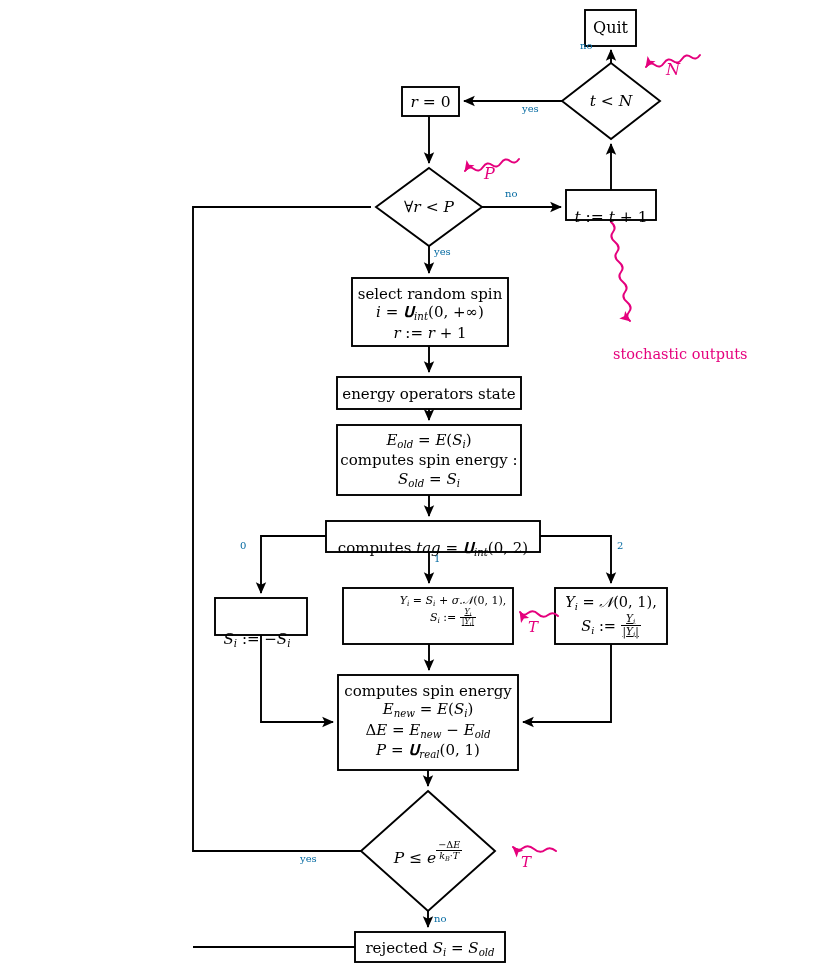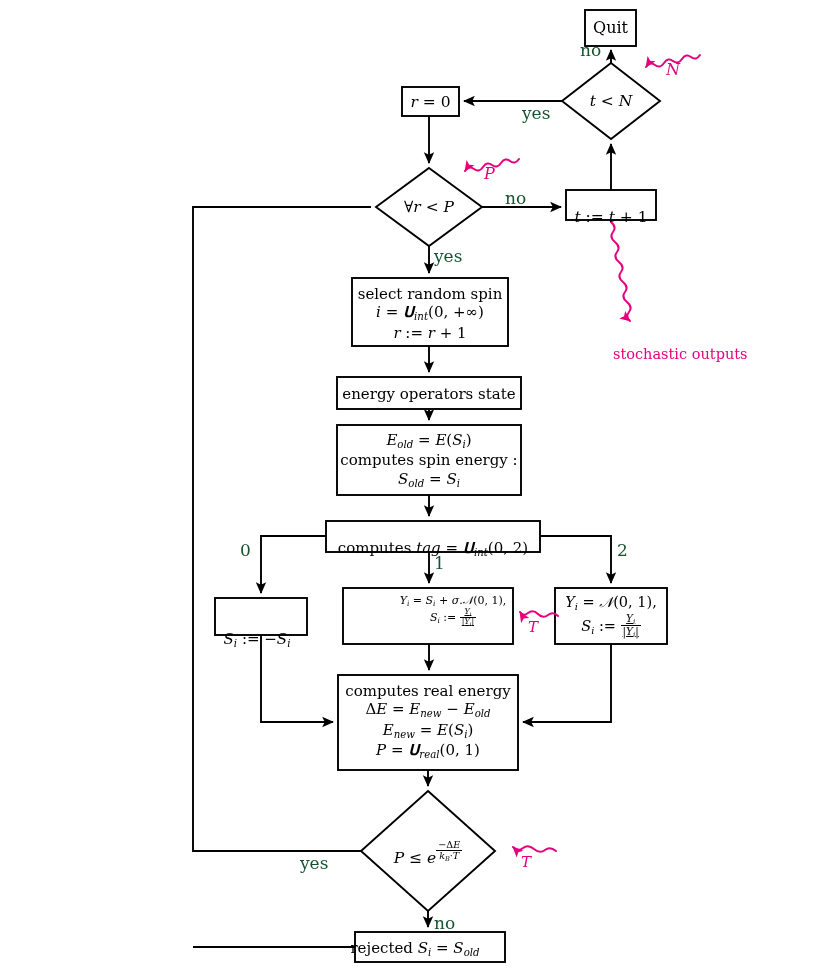--- a/index.html
+++ b/index.html
@@ -30,22 +30,22 @@
     text-align: center;
     font-family: "DejaVu Serif", serif;
     color: #000;
     line-height: 1.22;
     white-space: nowrap;
     pointer-events: none;
   }
   .edge-label {
     position: absolute;
     font-family: "DejaVu Serif", serif;
-    font-size: 17px;
-    color: #14532d;
+    font-size: 10px;
+    color: #0369a1;
     white-space: nowrap;
   }
   .stoch-label {
     position: absolute;
     font-family: "DejaVu Serif", serif;
     color: #e5007d;
     white-space: nowrap;
   }
   .mi { font-style: italic; }
   .sub {
@@ -233,37 +233,37 @@
     <div>
       <span class="mi">Y</span><span class="sub">i</span> = <span class="cal">𝒩</span>(0, 1),
     </div>
     <div>
       <span class="mi">S</span><span class="sub">i</span> :=
       <span class="frac"><span class="num"><span class="mi">Y</span><span class="sub">i</span></span><span class="den">|<span class="mi">Y</span><span class="sub">i</span>|</span></span>
     </div>
   </div>
 
   <div class="node-text" style="left:338px; top:682px; width:180px; font-size:15px;">
-    <div>computes real energy</div>
+    <div>computes spin energy</div>
+    <div>
+      <span class="mi">E</span><span class="sub">new</span> = <span class="mi">E</span>(<span class="mi">S</span><span class="sub">i</span>)
+    </div>
     <div>
       Δ<span class="mi">E</span> = <span class="mi">E</span><span class="sub">new</span> − <span class="mi">E</span><span class="sub">old</span>
-    </div>
-    <div>
-      <span class="mi">E</span><span class="sub">new</span> = <span class="mi">E</span>(<span class="mi">S</span><span class="sub">i</span>)
     </div>
     <div>
       <span class="mi">P</span> = <span class="cal">𝐔</span><span class="sub">real</span>(0, 1)
     </div>
   </div>
 
   <div class="node-text" style="left:361px; top:840px; width:134px; font-size:15.5px;">
     <span class="mi">P</span> ≤ <span class="mi">e</span><span class="expfrac"><span class="num">−Δ<span class="mi">E</span></span><span class="den"><span class="mi">k</span><span class="sub">B</span>·<span class="mi">T</span></span></span>
   </div>
 
-  <div class="node-text" style="left:340px; top:939px; width:150px; font-size:15px;">
+  <div class="node-text" style="left:355px; top:939px; width:150px; font-size:15px;">
     rejected <span class="mi">S</span><span class="sub">i</span> = <span class="mi">S</span><span class="sub">old</span>
   </div>
 
   <div class="edge-label" style="left:580px; top:40px;">no</div>
 
   <div class="edge-label" style="left:522px; top:103px;">yes</div>
 
   <div class="edge-label" style="left:505px; top:188px;">no</div>
 
   <div class="edge-label" style="left:434px; top:246px;">yes</div>

